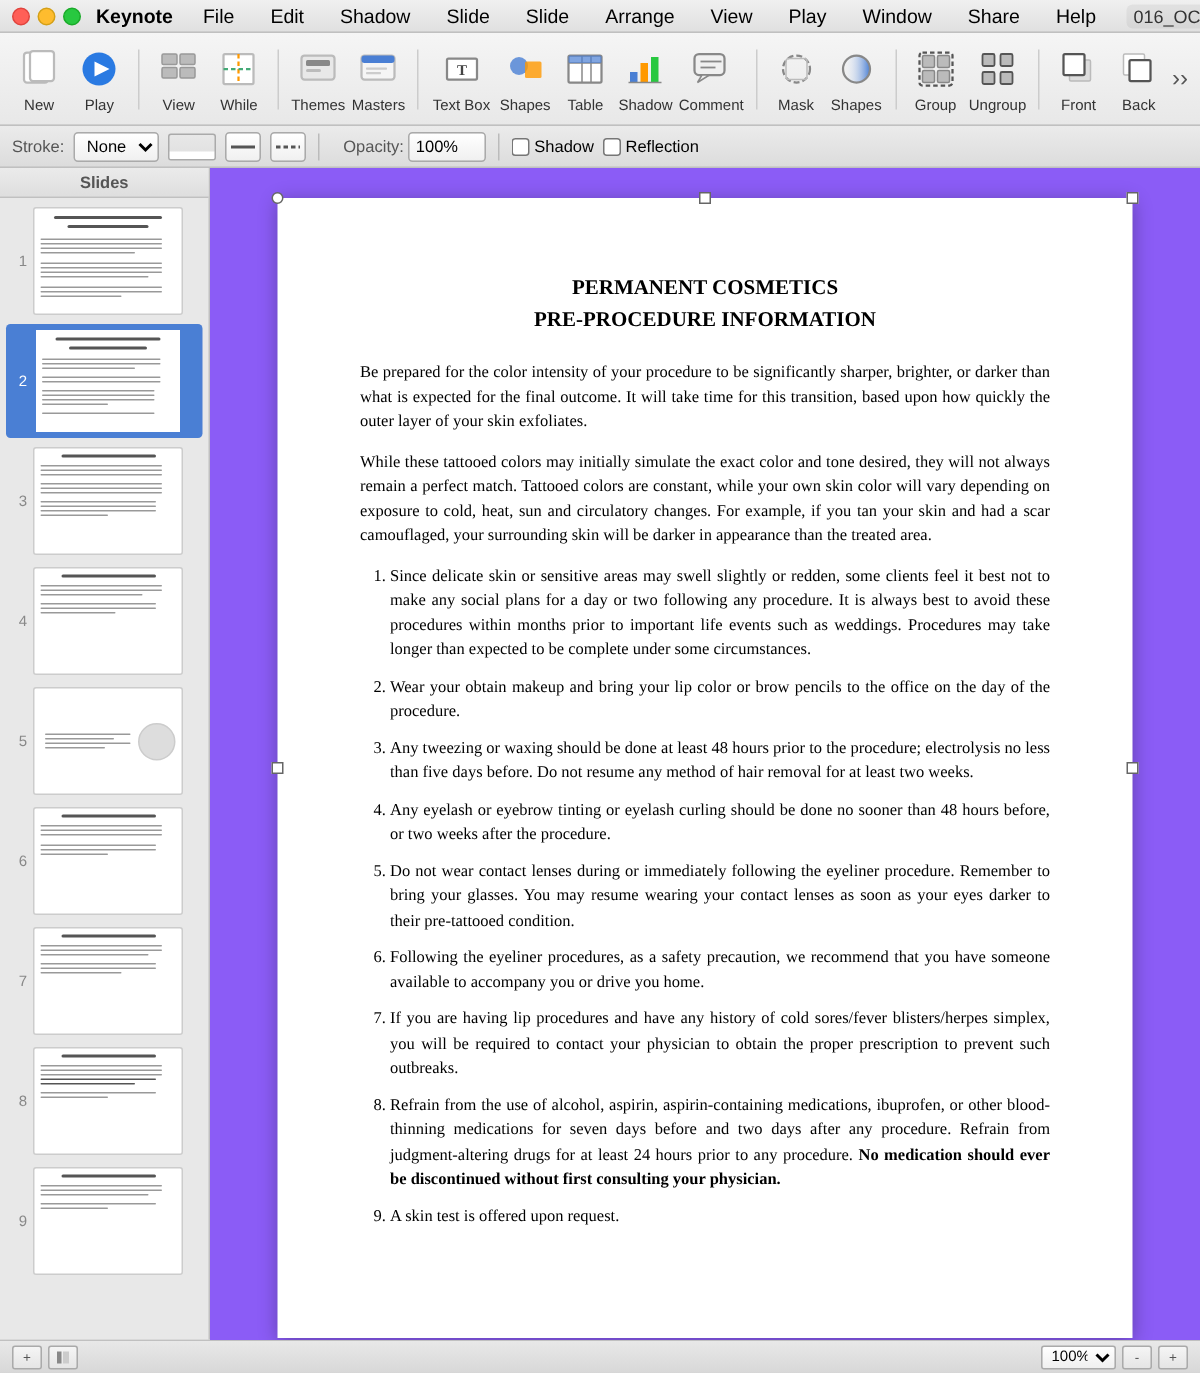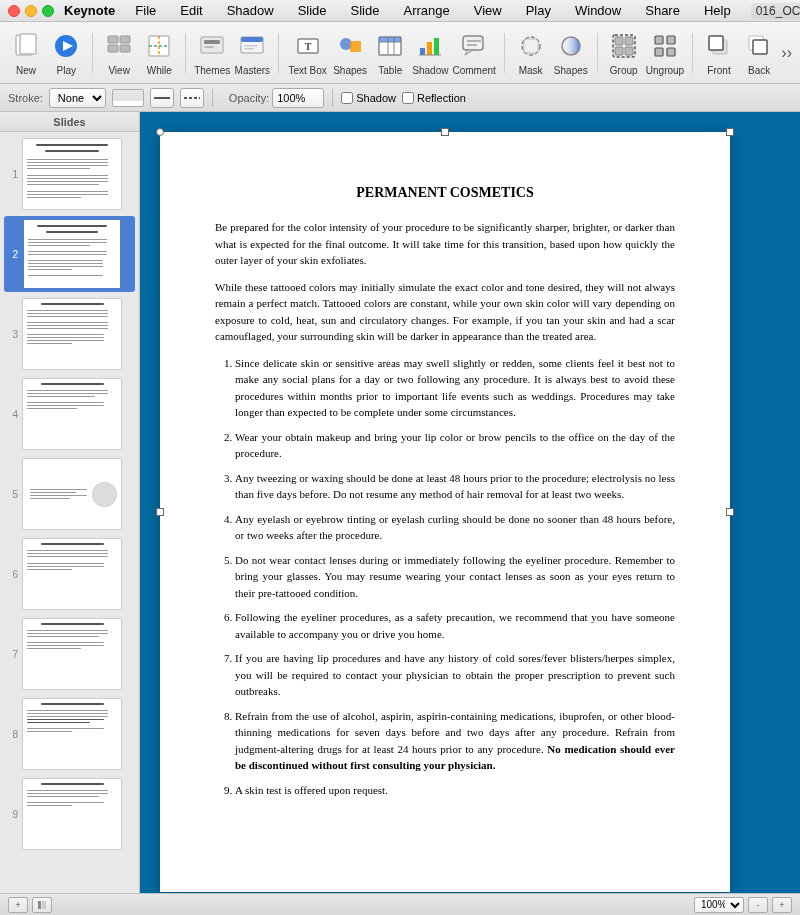--- a/index.html
+++ b/index.html
@@ -229,24 +229,24 @@
       border-radius: 1px;
     }
     .thumb-line.dark { background: #555; }
     .thumb-line.med { background: #999; }
 
     
     .canvas-area {
       flex: 1;
       display: flex;
       align-items: flex-start;
-      justify-content: flex-start;
+      justify-content: center;
       padding: 20px;
       overflow: auto;
-      background: #0369a1;
+      background: #8b5cf6;
     }
     .slide-canvas {
       width: 570px;
       min-height: 760px;
       background: #fff;
       box-shadow: 0 2px 12px rgba(0,0,0,0.3);
       position: relative;
       padding: 50px 55px 50px 55px;
     }
     
@@ -757,32 +757,33 @@
       <div class="handle tl"></div>
       <div class="handle tr"></div>
 
       <div class="handle tm"></div>
 
       <div class="handle ml"></div>
       <div class="handle mr"></div>
 
       <div class="slide-title">
         <span>PERMANENT COSMETICS</span><br>
+        <span>PRE-PROCEDURE INFORMATION</span>
       </div>
 
       <div class="slide-body">
         <p>Be prepared for the color intensity of your procedure to be significantly sharper, brighter, or darker than what is expected for the final outcome. It will take time for this transition, based upon how quickly the outer layer of your skin exfoliates.</p>
         <p>While these tattooed colors may initially simulate the exact color and tone desired, they will not always remain a perfect match. Tattooed colors are constant, while your own skin color will vary depending on exposure to cold, heat, sun and circulatory changes. For example, if you tan your skin and had a scar camouflaged, your surrounding skin will be darker in appearance than the treated area.</p>
 
         <ol>
           <li>Since delicate skin or sensitive areas may swell slightly or redden, some clients feel it best not to make any social plans for a day or two following any procedure. It is always best to avoid these procedures within months prior to important life events such as weddings. Procedures may take longer than expected to be complete under some circumstances.</li>
           <li>Wear your obtain makeup and bring your lip color or brow pencils to the office on the day of the procedure.</li>
           <li>Any tweezing or waxing should be done at least 48 hours prior to the procedure; electrolysis no less than five days before. Do not resume any method of hair removal for at least two weeks.</li>
           <li>Any eyelash or eyebrow tinting or eyelash curling should be done no sooner than 48 hours before, or two weeks after the procedure.</li>
-          <li>Do not wear contact lenses during or immediately following the eyeliner procedure. Remember to bring your glasses. You may resume wearing your contact lenses as soon as your eyes return to their pre-tattooed condition.</li>
+          <li>Do not wear contact lenses during or immediately following the eyeliner procedure. Remember to bring your glasses. You may resume wearing your contact lenses as soon as your eyes darker to their pre-tattooed condition.</li>
           <li>Following the eyeliner procedures, as a safety precaution, we recommend that you have someone available to accompany you or drive you home.</li>
           <li>If you are having lip procedures and have any history of cold sores/fever blisters/herpes simplex, you will be required to contact your physician to obtain the proper prescription to prevent such outbreaks.</li>
           <li>Refrain from the use of alcohol, aspirin, aspirin-containing medications, ibuprofen, or other blood-thinning medications for seven days before and two days after any procedure. Refrain from judgment-altering drugs for at least 24 hours prior to any procedure. <strong>No medication should ever be discontinued without first consulting your physician.</strong></li>
           <li>A skin test is offered upon request.</li>
         </ol>
       </div>
     </div>
   </div>
 
 </div>

